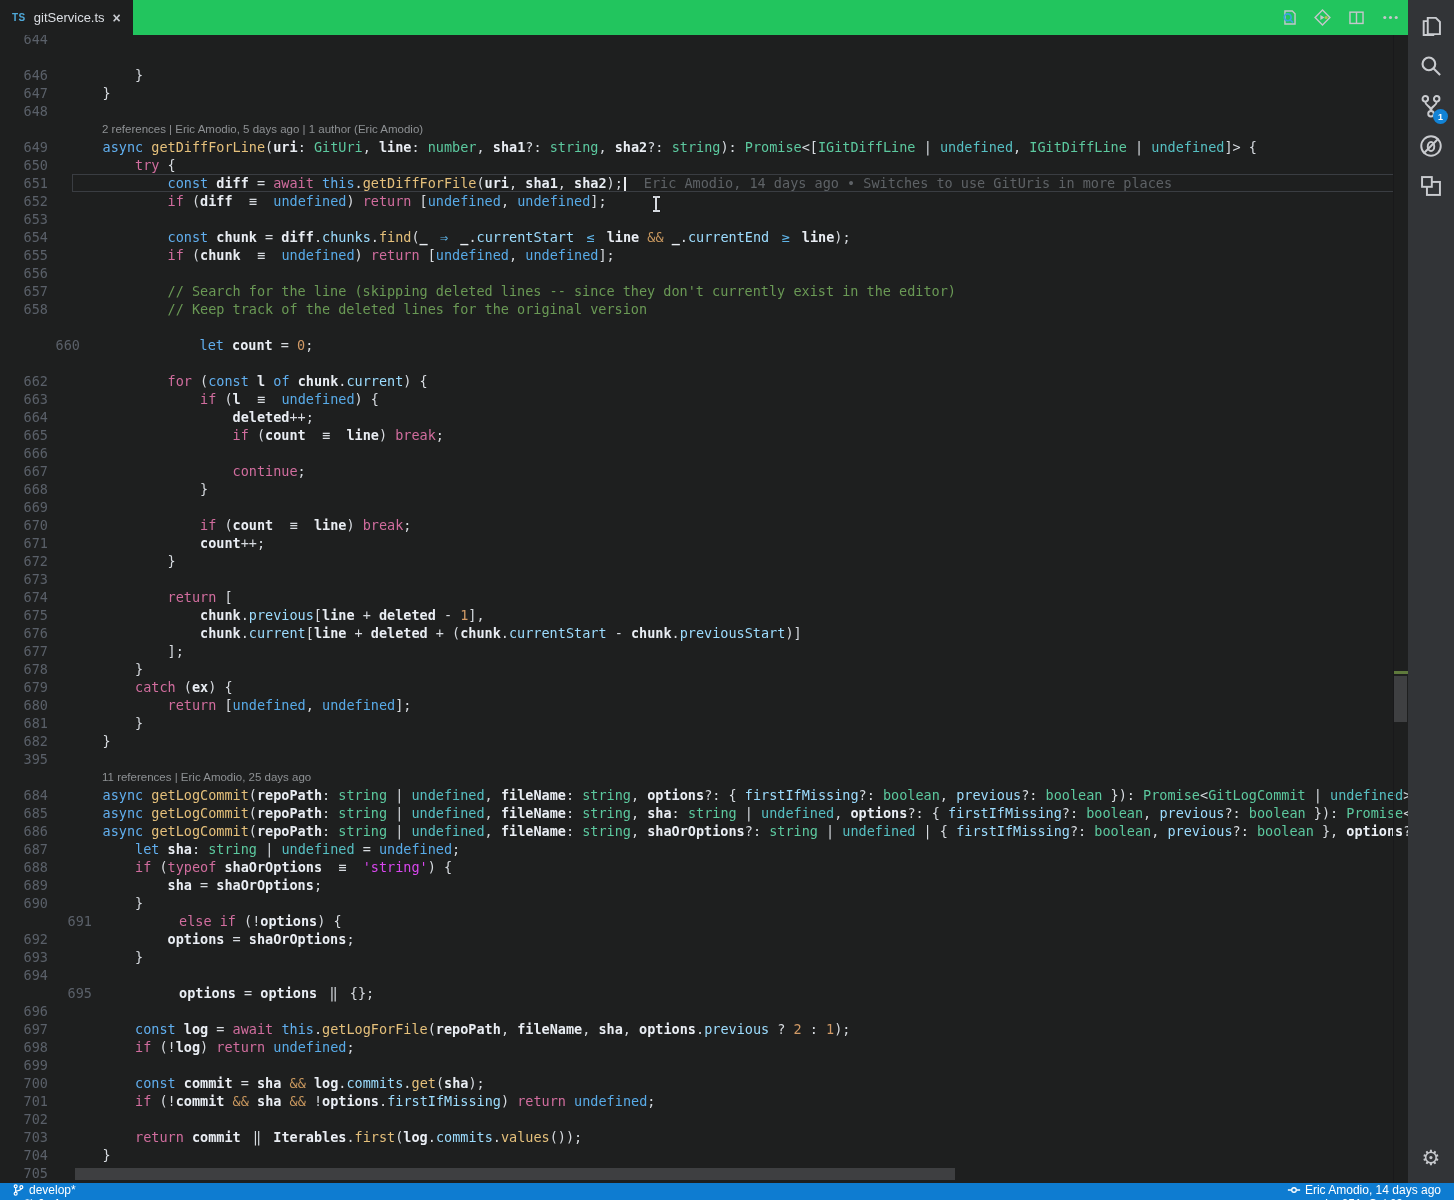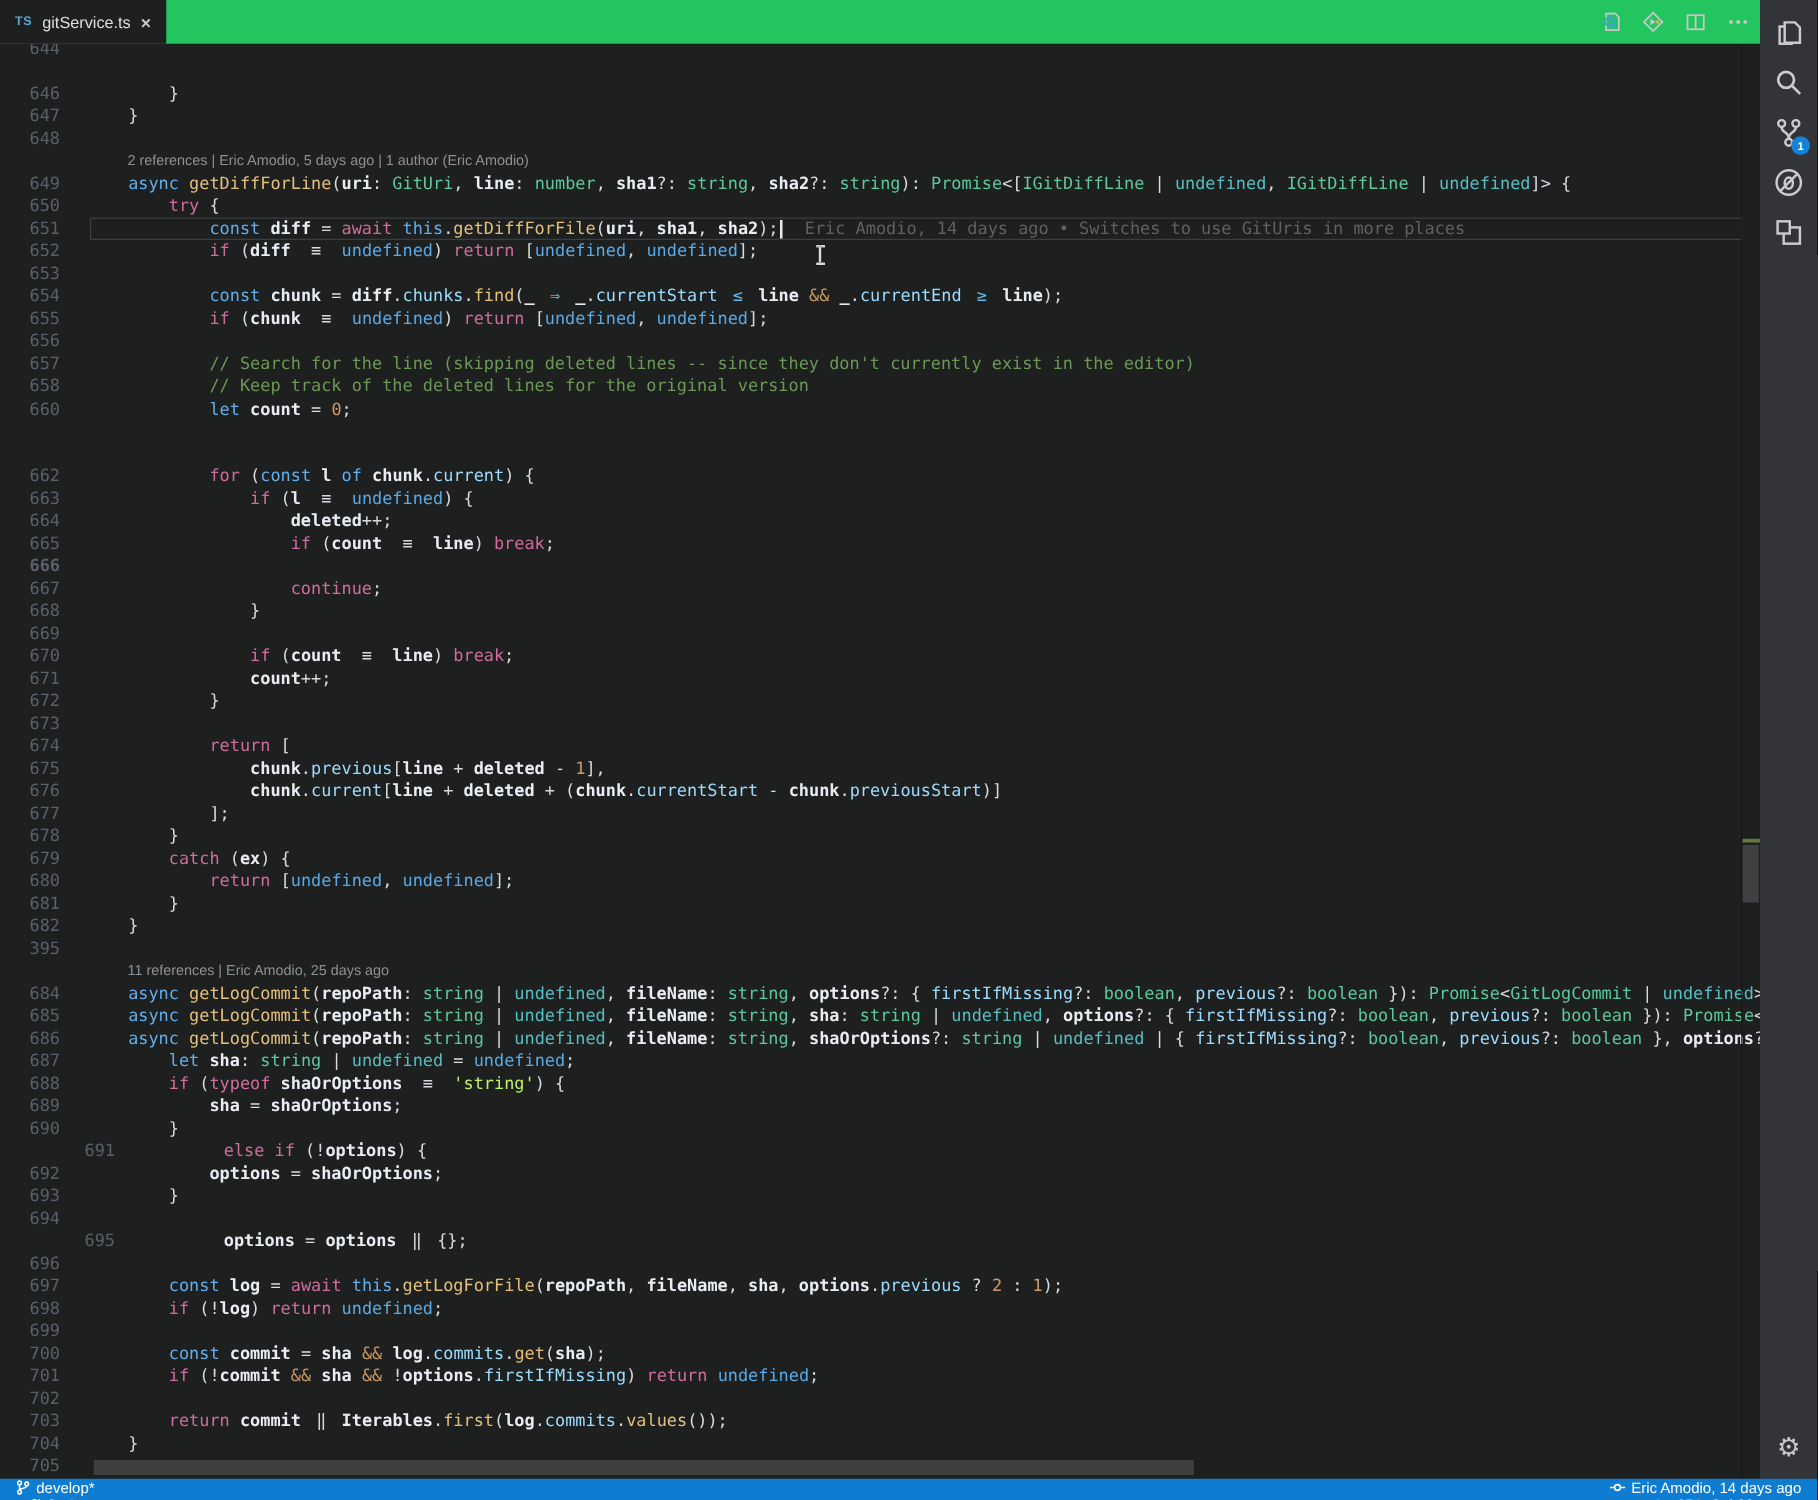--- a/index.html
+++ b/index.html
@@ -46,21 +46,21 @@
         color:#C5C7CB;font-size:21px;z-index:36;cursor:pointer;font-family:"DejaVu Sans",sans-serif;}
   
   #statusbar{position:absolute;left:0;top:1183px;width:1454px;height:17px;background:#0E7CD1;z-index:50;
              display:flex;align-items:center;justify-content:space-between;
              font:12px "Liberation Sans",sans-serif;color:#FFFFFF;}
   .sb-group{display:flex;align-items:center;height:100%;flex-direction:column;}
   .sb-item{display:flex;align-items:center;gap:4px;padding:0 7px;height:100%;cursor:pointer;white-space:nowrap;}
   .sb-icon{display:flex;align-items:center;}
   svg{display:block;}
 </style>
-<style>.tk.d{color:#D7DBE0}.tk.v{color:#E9EDF3}.tk.kc{color:#D16D9E}.tk.ks{color:#61AFEF}.tk.fn{color:#E5C07B}.tk.ty{color:#5CC99F}.tk.tu{color:#56BFC2}.tk.uv{color:#58ABE8}.tk.pr{color:#9CDCFE}.tk.cm{color:#6A9955}.tk.st{color:#bef264}.tk.nu{color:#D19A66}.tk.am{color:#C8975E}.tk.ar{color:#5FB4E8}</style></head>
+<style>.tk.d{color:#D7DBE0}.tk.v{color:#E9EDF3}.tk.kc{color:#D16D9E}.tk.ks{color:#61AFEF}.tk.fn{color:#E5C07B}.tk.ty{color:#5CC99F}.tk.tu{color:#56BFC2}.tk.uv{color:#58ABE8}.tk.pr{color:#9CDCFE}.tk.cm{color:#6A9955}.tk.st{color:#d946ef}.tk.nu{color:#D19A66}.tk.am{color:#C8975E}.tk.ar{color:#5FB4E8}</style></head>
 <body>
 
 <div id="app">
 
   <div id="editor">
     <div id="rows">
         <div class="row" style="top: -5px;">
           <span class="num">644</span>
           <span class="code"></span>
         </div>
@@ -111,41 +111,41 @@
           <span class="code"></span>
         </div>
         <div class="row" style="top: 247px;">
           <span class="num">657</span>
           <span class="code"><span class="tk d">            </span><span class="tk cm">// Search for the line (skipping deleted lines -- since they don't currently exist in the editor)</span></span>
         </div>
         <div class="row" style="top: 265px;">
           <span class="num">658</span>
           <span class="code"><span class="tk d">            </span><span class="tk cm">// Keep track of the deleted lines for the original version</span></span>
         </div>
-        <div class="row" style="top: 284px;">
+        <div class="row" style="top: 301px; padding-left: 32px;">
           <span class="num">660</span>
           <span class="code"><span class="tk d">            </span><span class="tk ks">let</span><span class="tk d"> </span><span class="tk v">count</span><span class="tk d"> = </span><span class="tk nu">0</span><span class="tk d">;</span></span>
         </div>
         <div class="row" style="top: 337px;">
           <span class="num">662</span>
           <span class="code"><span class="tk d">            </span><span class="tk kc">for</span><span class="tk d"> (</span><span class="tk ks">const</span><span class="tk d"> </span><span class="tk v">l</span><span class="tk d"> </span><span class="tk ks">of</span><span class="tk d"> </span><span class="tk v">chunk</span><span class="tk d">.</span><span class="tk pr">current</span><span class="tk d">) {</span></span>
         </div>
         <div class="row" style="top: 355px;">
           <span class="num">663</span>
           <span class="code"><span class="tk d">                </span><span class="tk kc">if</span><span class="tk d"> (</span><span class="tk v">l</span><span class="tk d"> </span><span class="tk d l3">≡</span><span class="tk d"> </span><span class="tk uv">undefined</span><span class="tk d">) {</span></span>
         </div>
         <div class="row" style="top: 373px;">
           <span class="num">664</span>
           <span class="code"><span class="tk d">                    </span><span class="tk v">deleted</span><span class="tk d">++;</span></span>
         </div>
         <div class="row" style="top: 391px;">
           <span class="num">665</span>
           <span class="code"><span class="tk d">                    </span><span class="tk kc">if</span><span class="tk d"> (</span><span class="tk v">count</span><span class="tk d"> </span><span class="tk d l3">≡</span><span class="tk d"> </span><span class="tk v">line</span><span class="tk d">) </span><span class="tk kc">break</span><span class="tk d">;</span></span>
         </div>
-        <div class="row" style="top: 409px; font-weight: bold;">
+        <div class="row" style="top: 409px;">
           <span class="num">666</span>
           <span class="code"></span>
         </div>
         <div class="row" style="top: 427px;">
           <span class="num">667</span>
           <span class="code"><span class="tk d">                    </span><span class="tk kc">continue</span><span class="tk d">;</span></span>
         </div>
         <div class="row" style="top: 445px;">
           <span class="num">668</span>
           <span class="code"><span class="tk d">                }</span></span>

